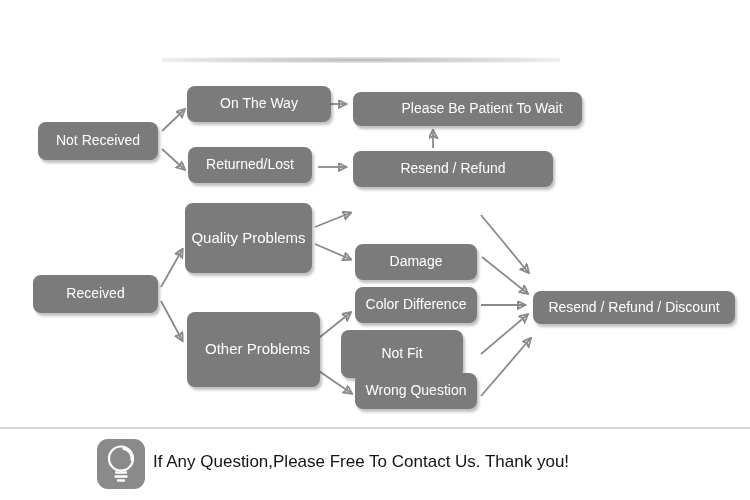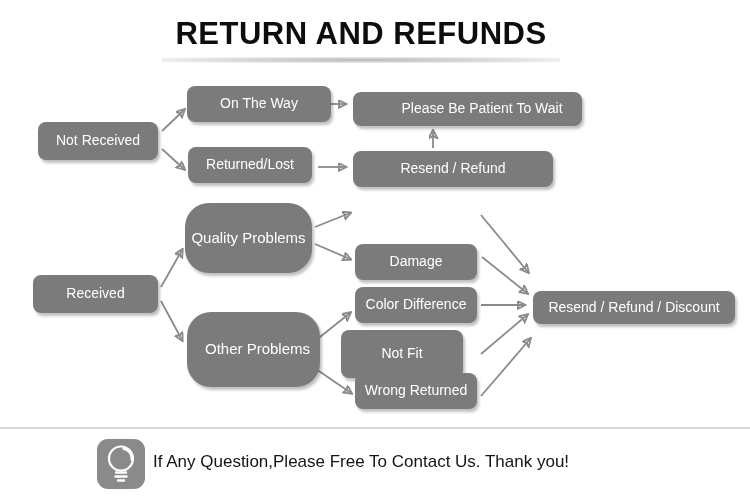--- a/index.html
+++ b/index.html
@@ -5,33 +5,32 @@
   html,body{margin:0;padding:0;background:#ffffff;}
   #page{position:relative;width:750px;height:500px;background:#ffffff;overflow:hidden;
         font-family:"Liberation Sans","DejaVu Sans",sans-serif;}
   #title{position:absolute;left:0;top:16px;width:722px;text-align:center;
          font-size:31px;font-weight:700;letter-spacing:.5px;color:#0d0d0d;}
   #title-underline{position:absolute;left:162px;top:57px;width:398px;height:6px;
          background:radial-gradient(ellipse at center, rgba(160,160,160,.75) 0%, rgba(185,185,185,.45) 55%, rgba(255,255,255,0) 95%);}
   .node{position:absolute;background:#7b7b7b;color:#ffffff;border-radius:8px;
         display:flex;align-items:center;justify-content:center;text-align:center;
         font-size:14px;box-shadow:2px 3px 3px rgba(0,0,0,.25);line-height:1.1;}
-  .node.lg{font-size:15px;border-radius:24px;}
+  .node.lg{font-size:15px;}
   #arrows{position:absolute;left:0;top:0;width:750px;height:500px;pointer-events:none;}
   #arrows path{stroke:#8a8a8a;stroke-width:1.8;fill:none;}
   #divider{position:absolute;left:0;top:427px;width:750px;height:2px;background:#d5d5d5;}
   #footer-icon{position:absolute;left:97px;top:439px;width:48px;height:50px;}
   #footer-text{position:absolute;left:153px;top:452px;font-size:17px;color:#141414;}
 </style>
 </head>
 <body>
 
 <div id="page">
 
-  <div id="title">RETURN AND REFUNDS</div>
   <div id="title-underline"></div>
 
   <svg id="arrows" viewBox="0 0 750 500">
     <defs>
       <marker id="ah" markerUnits="userSpaceOnUse" markerWidth="10" markerHeight="10" refX="7.5" refY="4.5" orient="auto">
         <path d="M0,0 L9,4.5 L0,9 L2.6,4.5 Z" fill="#8a8a8a" stroke="none"></path>
       </marker>
     </defs>
     <path d="M162,131 L184,110" marker-end="url(#ah)"></path>
     <path d="M162,149 L184,169" marker-end="url(#ah)"></path>
@@ -55,21 +54,21 @@
   <div class="node" style="left:187px;top:86px;width:144px;height:36px;">On The Way</div>
   <div class="node" style="left:188px;top:147px;width:124px;height:36px;">Returned/Lost</div>
   <div class="node" style="left:353px;top:92px;width:200px;height:34px;padding-left:29px;">Please Be Patient To Wait</div>
   <div class="node" style="left:353px;top:151px;width:200px;height:36px;">Resend / Refund</div>
   <div class="node" style="left:33px;top:275px;width:125px;height:38px;">Received</div>
   <div class="node lg" style="left:185px;top:203px;width:127px;height:70px;">Quality Problems</div>
   <div class="node lg" style="left:187px;top:312px;width:125px;height:75px;padding-left:8px;">Other Problems</div>
   <div class="node" style="left:355px;top:244px;width:122px;height:36px;">Damage</div>
   <div class="node" style="left:355px;top:287px;width:122px;height:36px;">Color Difference</div>
   <div class="node" style="left:341px;top:330px;width:122px;height:48px;">Not Fit</div>
-  <div class="node" style="left:355px;top:373px;width:122px;height:36px;">Wrong Returned</div>
+  <div class="node" style="left:355px;top:373px;width:122px;height:36px;">Wrong Question</div>
   <div class="node" style="left:533px;top:291px;width:202px;height:33px;">Resend / Refund / Discount</div>
 
   <div id="divider"></div>
   <svg id="footer-icon" viewBox="0 0 48 50">
     <rect x="0" y="0" width="48" height="50" rx="11" fill="#8a8a8a"></rect>
     <circle cx="24" cy="19.5" r="12" fill="none" stroke="#ffffff" stroke-width="2.2"></circle>
     <path d="M27,9.5 a10,10 0 0 1 8,11" fill="none" stroke="#ffffff" stroke-width="3" stroke-linecap="round"></path>
     <path d="M19,33.5 L29,33.5 M18.5,37.5 L29.5,37.5 M21,41.5 L27,41.5" stroke="#ffffff" stroke-width="2.4" stroke-linecap="round"></path>
   </svg>
   <div id="footer-text">If Any Question,Please Free To Contact Us. Thank you!</div>

